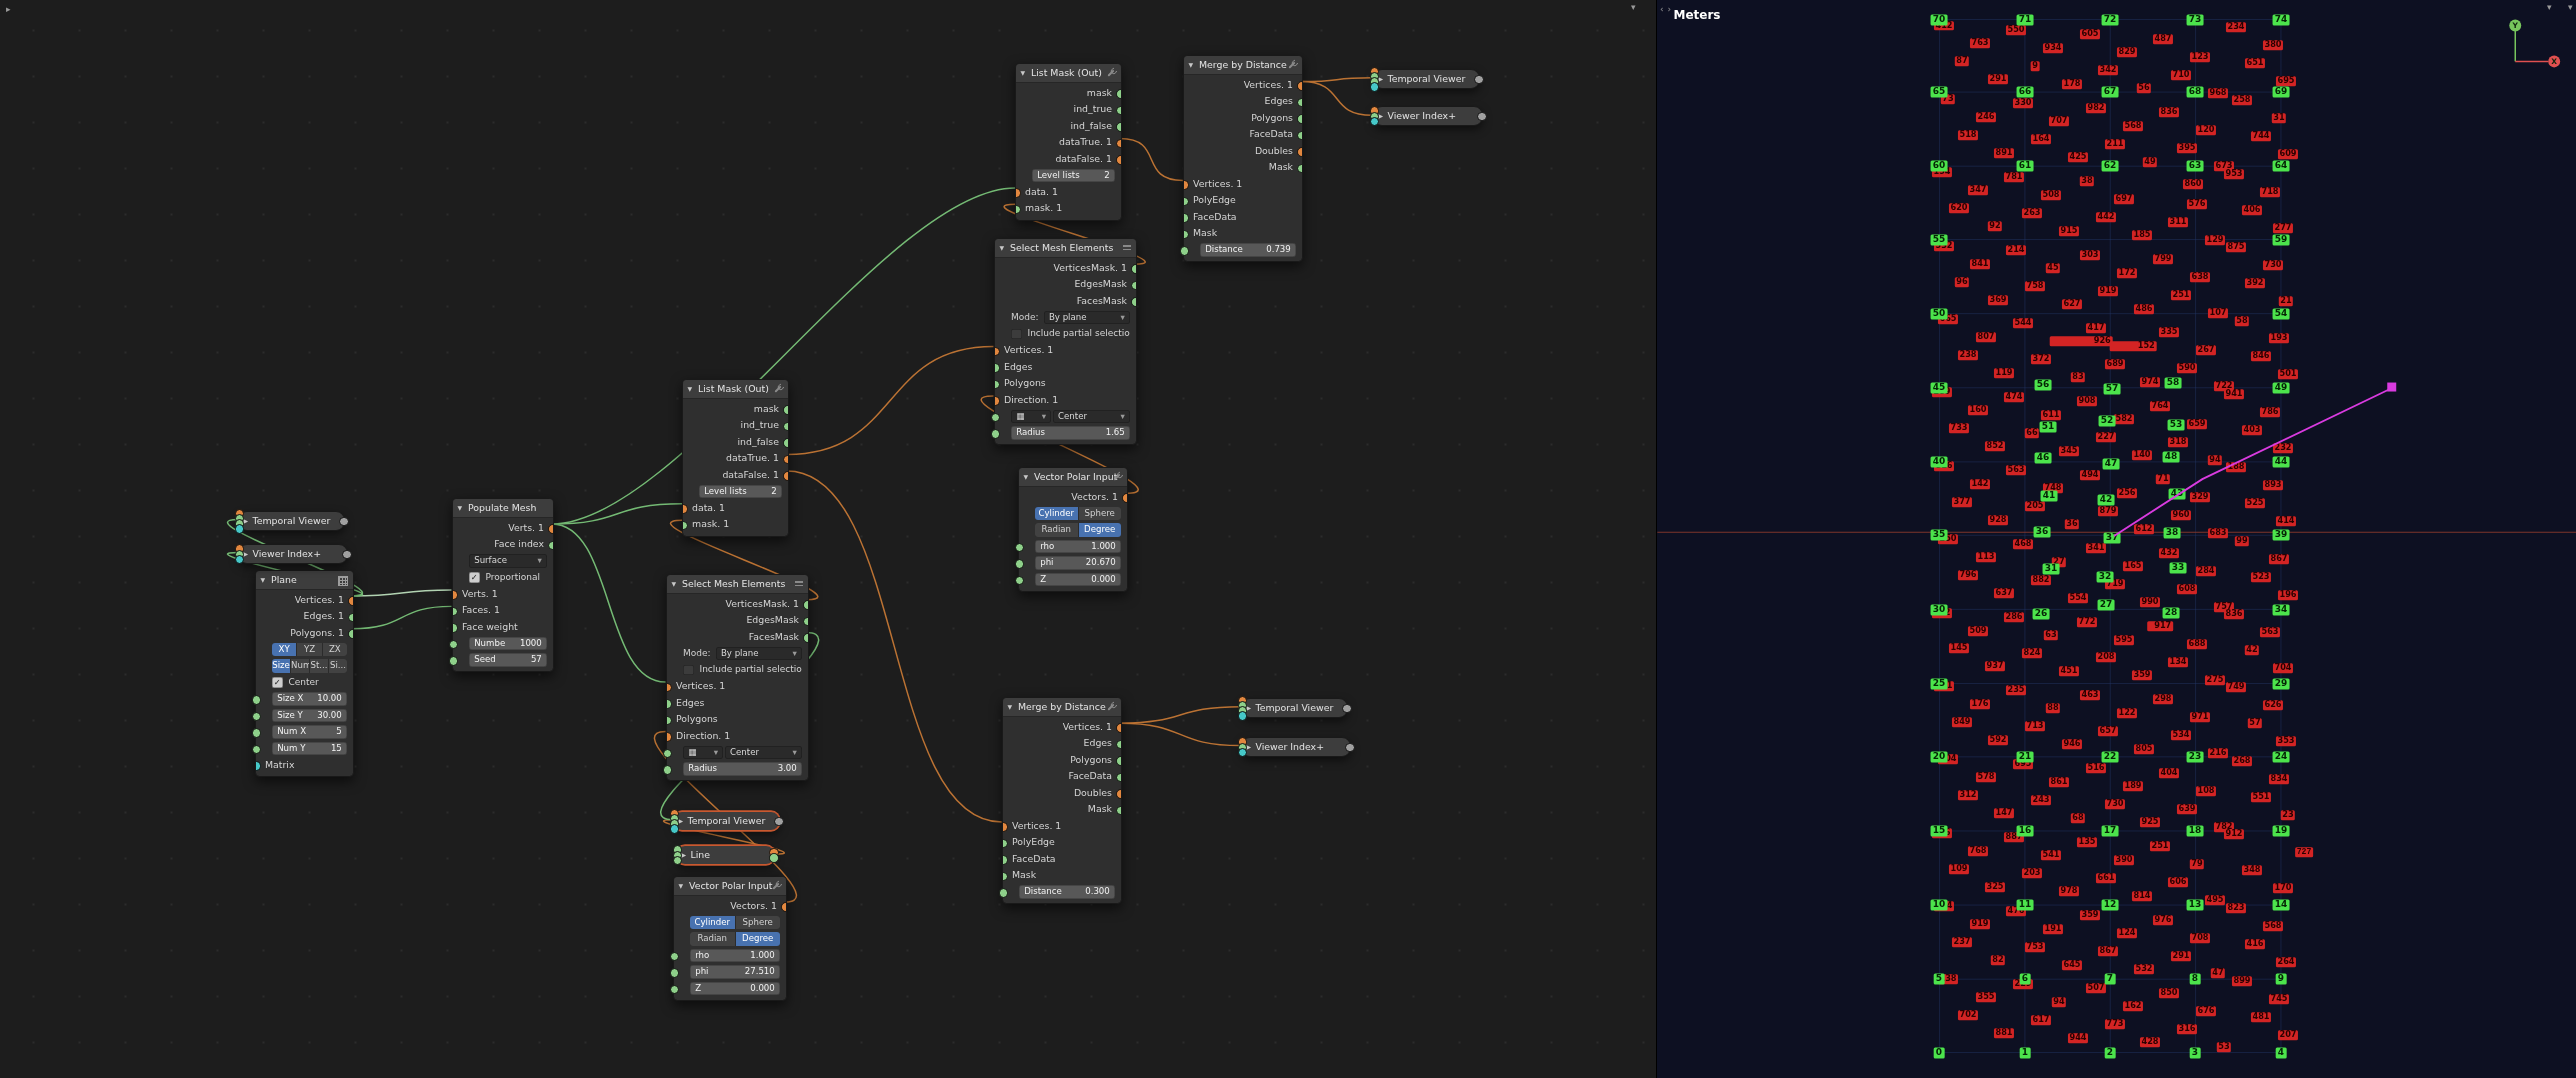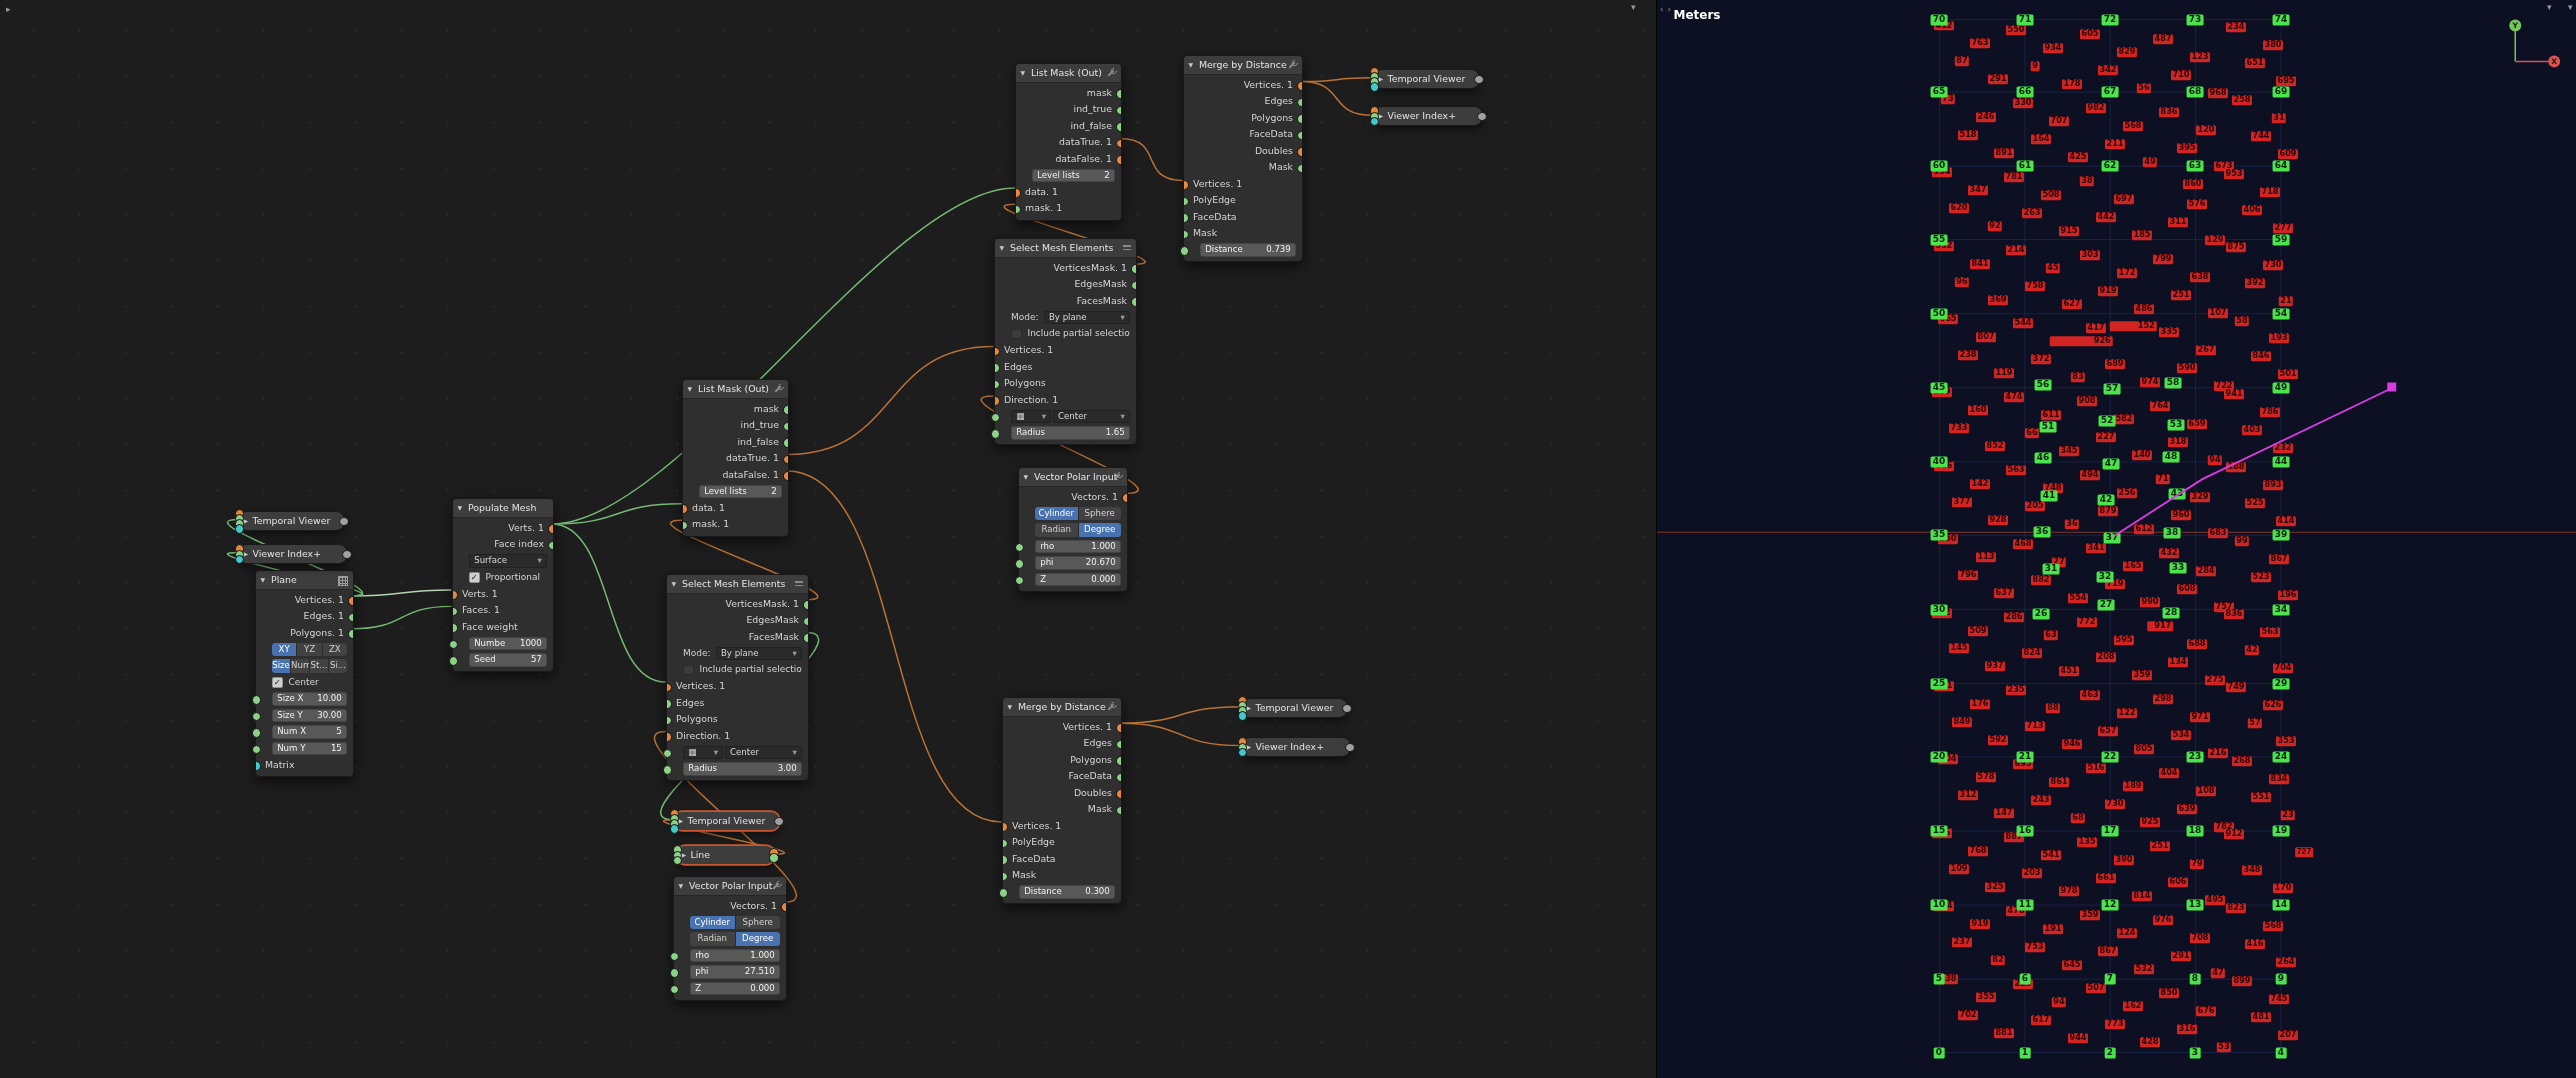--- a/index.html
+++ b/index.html
@@ -584,21 +584,21 @@
         <span class="rlabel" style="left: 291px; top: 319px;">665</span>
         <span class="rlabel" style="left: 311px; top: 355px;">238</span>
         <span class="rlabel" style="left: 329px; top: 337px;">807</span>
         <span class="rlabel" style="left: 347px; top: 373px;">119</span>
         <span class="rlabel" style="left: 366px; top: 323px;">544</span>
         <span class="rlabel" style="left: 384px; top: 359px;">372</span>
         <span class="rlabel" style="left: 424px; top: 341px; padding-left: 44px;">926</span>
         <span class="rlabel" style="left: 421px; top: 377px;">83</span>
         <span class="rlabel" style="left: 439px; top: 328px;">417</span>
         <span class="rlabel" style="left: 458px; top: 364px;">689</span>
-        <span class="rlabel" style="left: 476px; top: 326px; padding-left: 28px;">152</span>
+        <span class="rlabel" style="left: 476px; top: 346px; padding-left: 28px;">152</span>
         <span class="rlabel" style="left: 493px; top: 382px;">974</span>
         <span class="rlabel" style="left: 512px; top: 332px;">335</span>
         <span class="rlabel" style="left: 530px; top: 368px;">590</span>
         <span class="rlabel" style="left: 549px; top: 350px;">267</span>
         <span class="rlabel" style="left: 567px; top: 386px;">722</span>
         <span class="rlabel" style="left: 585px; top: 321px;">58</span>
         <span class="rlabel" style="left: 604px; top: 356px;">846</span>
         <span class="rlabel" style="left: 622px; top: 338px;">193</span>
         <span class="rlabel" style="left: 631px; top: 374px;">501</span>
         <span class="rlabel" style="left: 285px; top: 392px;">289</span>

